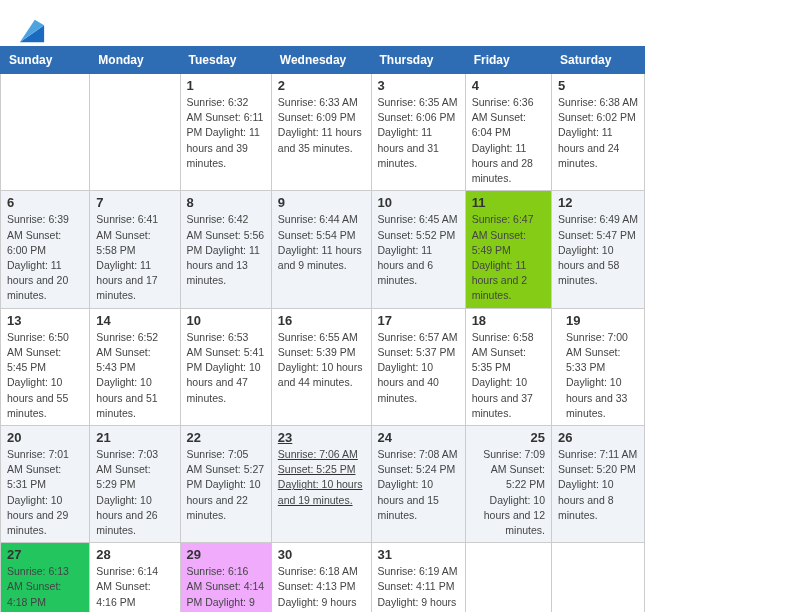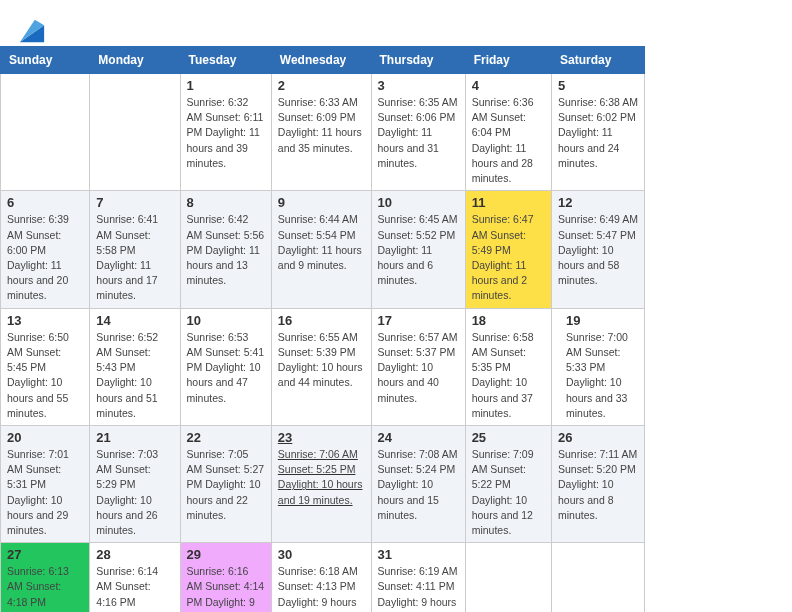--- a/index.html
+++ b/index.html
@@ -204,21 +204,21 @@
 Daylight: 11 hours
 and 9 minutes.</div>
           </td>
           <td style="background: rgb(240, 244, 248);">
             <div class="day-number">10</div>
             <div class="day-info">Sunrise: 6:45 AM
 Sunset: 5:52 PM
 Daylight: 11 hours
 and 6 minutes.</div>
           </td>
-          <td style="background: #fde047;">
+          <td style="background: #84cc16;">
             <div class="day-number">11</div>
             <div class="day-info">Sunrise: 6:47 AM
 Sunset: 5:49 PM
 Daylight: 11 hours
 and 2 minutes.</div>
           </td>
           <td style="background: rgb(240, 244, 248);">
             <div class="day-number">12</div>
             <div class="day-info">Sunrise: 6:49 AM
 Sunset: 5:47 PM
@@ -306,21 +306,21 @@
 Daylight: 10 hours
 and 19 minutes.</div>
           </td>
           <td style="background: rgb(240, 244, 248);">
             <div class="day-number">24</div>
             <div class="day-info">Sunrise: 7:08 AM
 Sunset: 5:24 PM
 Daylight: 10 hours
 and 15 minutes.</div>
           </td>
-          <td style="background: rgb(240, 244, 248);">
+          <td style="background: rgb(240, 244, 248); text-align: right;">
             <div class="day-number">25</div>
             <div class="day-info">Sunrise: 7:09 AM
 Sunset: 5:22 PM
 Daylight: 10 hours
 and 12 minutes.</div>
           </td>
           <td style="background: rgb(240, 244, 248);">
             <div class="day-number">26</div>
             <div class="day-info">Sunrise: 7:11 AM
 Sunset: 5:20 PM

